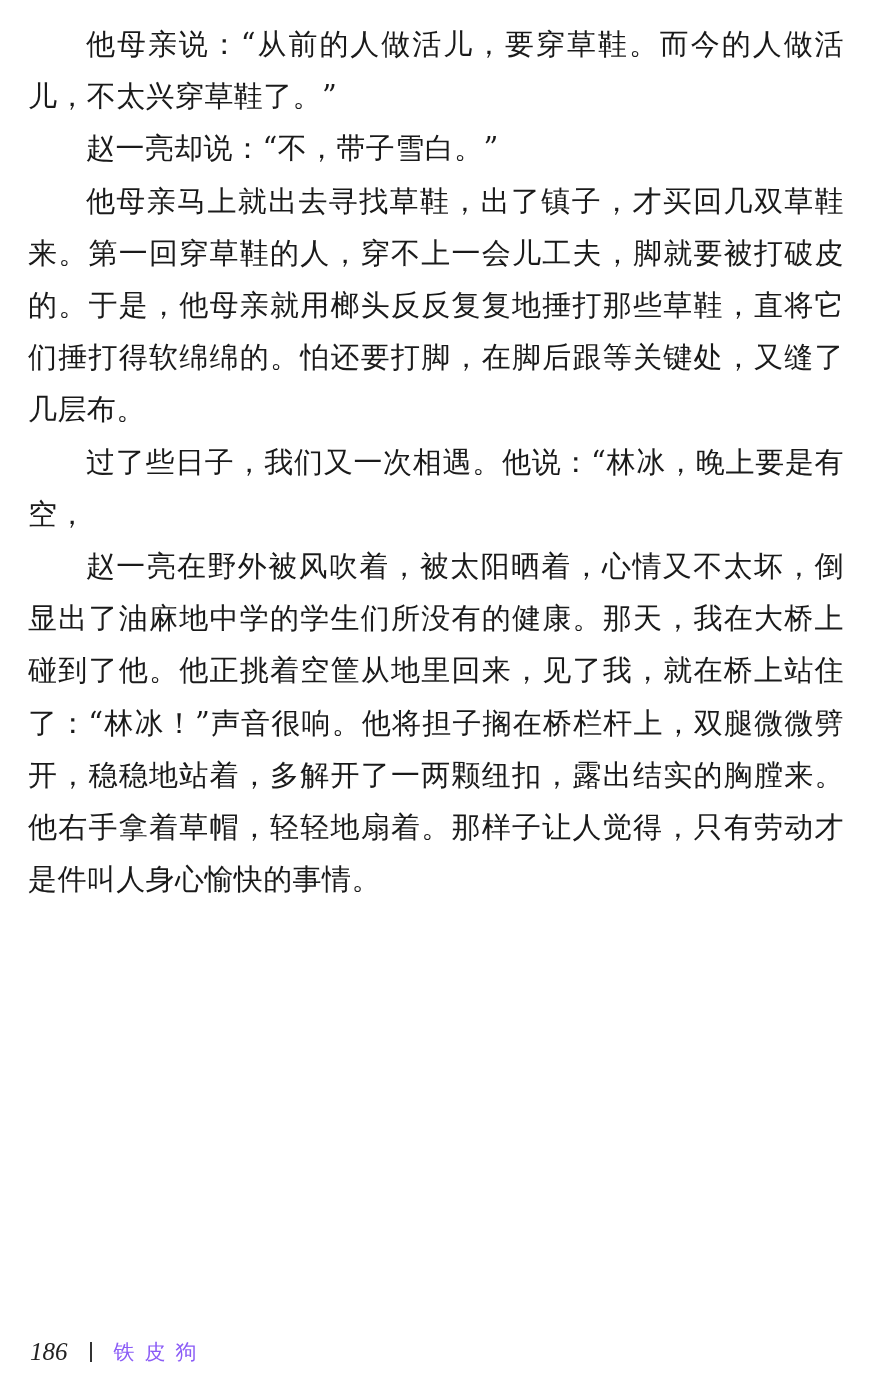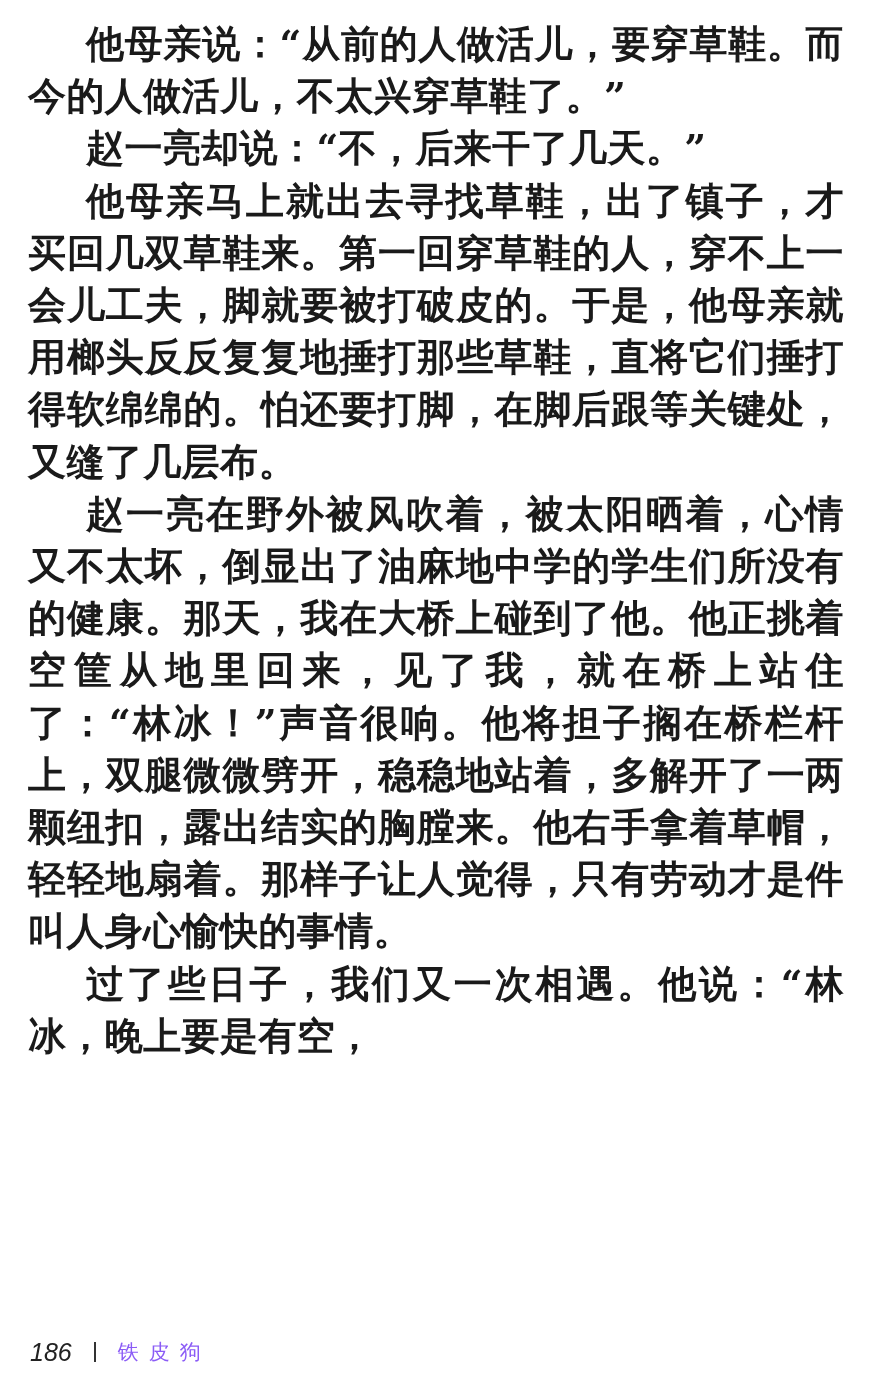--- a/index.html
+++ b/index.html
@@ -1,33 +1,33 @@
 <!DOCTYPE html>
 <html><head>
 <meta charset="utf-8">
 <style>
   html, body { margin: 0; padding: 0; background: #ffffff; }
   body { width: 872px; height: 1391px; position: relative; overflow: hidden; }
   .page { position: absolute; left: 28px; top: 18px; width: 816px; color: #1a1a1a;
-    font-family: "DejaVu Serif", "Liberation Serif", serif; font-size: 38px; line-height: 52.2px; font-weight: bold; }
+    font-family: "DejaVu Serif", "Liberation Serif", serif; font-size: 29px; line-height: 52.2px; }
   .para { margin: 0; text-align: justify; text-align-last: left; letter-spacing: 0.4px; }
   .para.indent { text-indent: 58px; }
   .footer { position: absolute; left: 30px; top: 1335px; height: 34px; display: flex; align-items: center; color: #222; }
-  .page-num { font-family: Liberation Sans, sans-serif; font-style: italic; font-size: 25px; }
+  .page-num { font-family: Liberation Serif, serif; font-style: italic; font-size: 25px; }
   .sep { display: inline-block; width: 2px; height: 20px; background: #333; margin: 0 22px 0 22px; }
   .book-title { font-family: "DejaVu Sans", sans-serif; font-size: 21px; letter-spacing: 10px; color: #8b5cf6; }
 </style>
 </head>
 <body>
 
 <div class="page">
   <p class="para indent">他母亲说：“从前的人做活儿，要穿草鞋。而今的人做活儿，不太兴穿草鞋了。”</p>
-  <p class="para indent">赵一亮却说：“不，后来干了几天。”</p>
+  <p class="para indent">赵一亮却说：“不，带子雪白。”</p>
   <p class="para indent">他母亲马上就出去寻找草鞋，出了镇子，才买回几双草鞋来。第一回穿草鞋的人，穿不上一会儿工夫，脚就要被打破皮的。于是，他母亲就用榔头反反复复地捶打那些草鞋，直将它们捶打得软绵绵的。怕还要打脚，在脚后跟等关键处，又缝了几层布。</p>
+  <p class="para indent">过了些日子，我们又一次相遇。他说：“林冰，晚上要是有空，</p>
   <p class="para indent">赵一亮在野外被风吹着，被太阳晒着，心情又不太坏，倒显出了油麻地中学的学生们所没有的健康。那天，我在大桥上碰到了他。他正挑着空筐从地里回来，见了我，就在桥上站住了：“林冰！”声音很响。他将担子搁在桥栏杆上，双腿微微劈开，稳稳地站着，多解开了一两颗纽扣，露出结实的胸膛来。他右手拿着草帽，轻轻地扇着。那样子让人觉得，只有劳动才是件叫人身心愉快的事情。</p>
-  <p class="para indent">过了些日子，我们又一次相遇。他说：“林冰，晚上要是有空，</p>
 </div>
 
 <div class="footer">
   <span class="page-num">186</span>
   <span class="sep"></span>
   <span class="book-title">铁皮狗</span>
 </div>
 
 </body></html>

